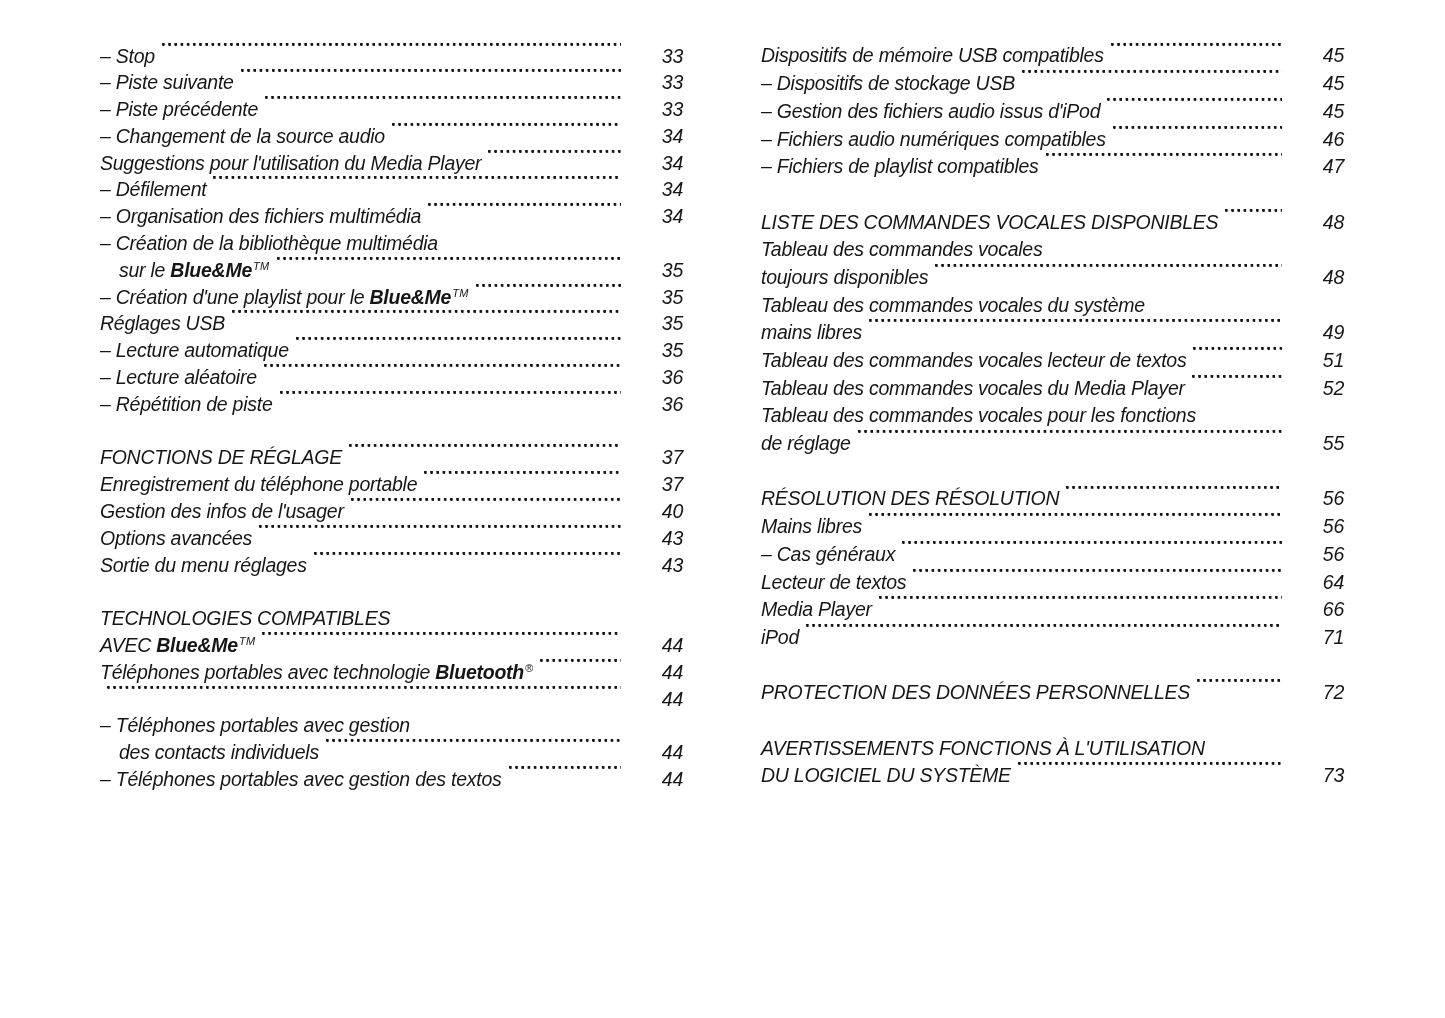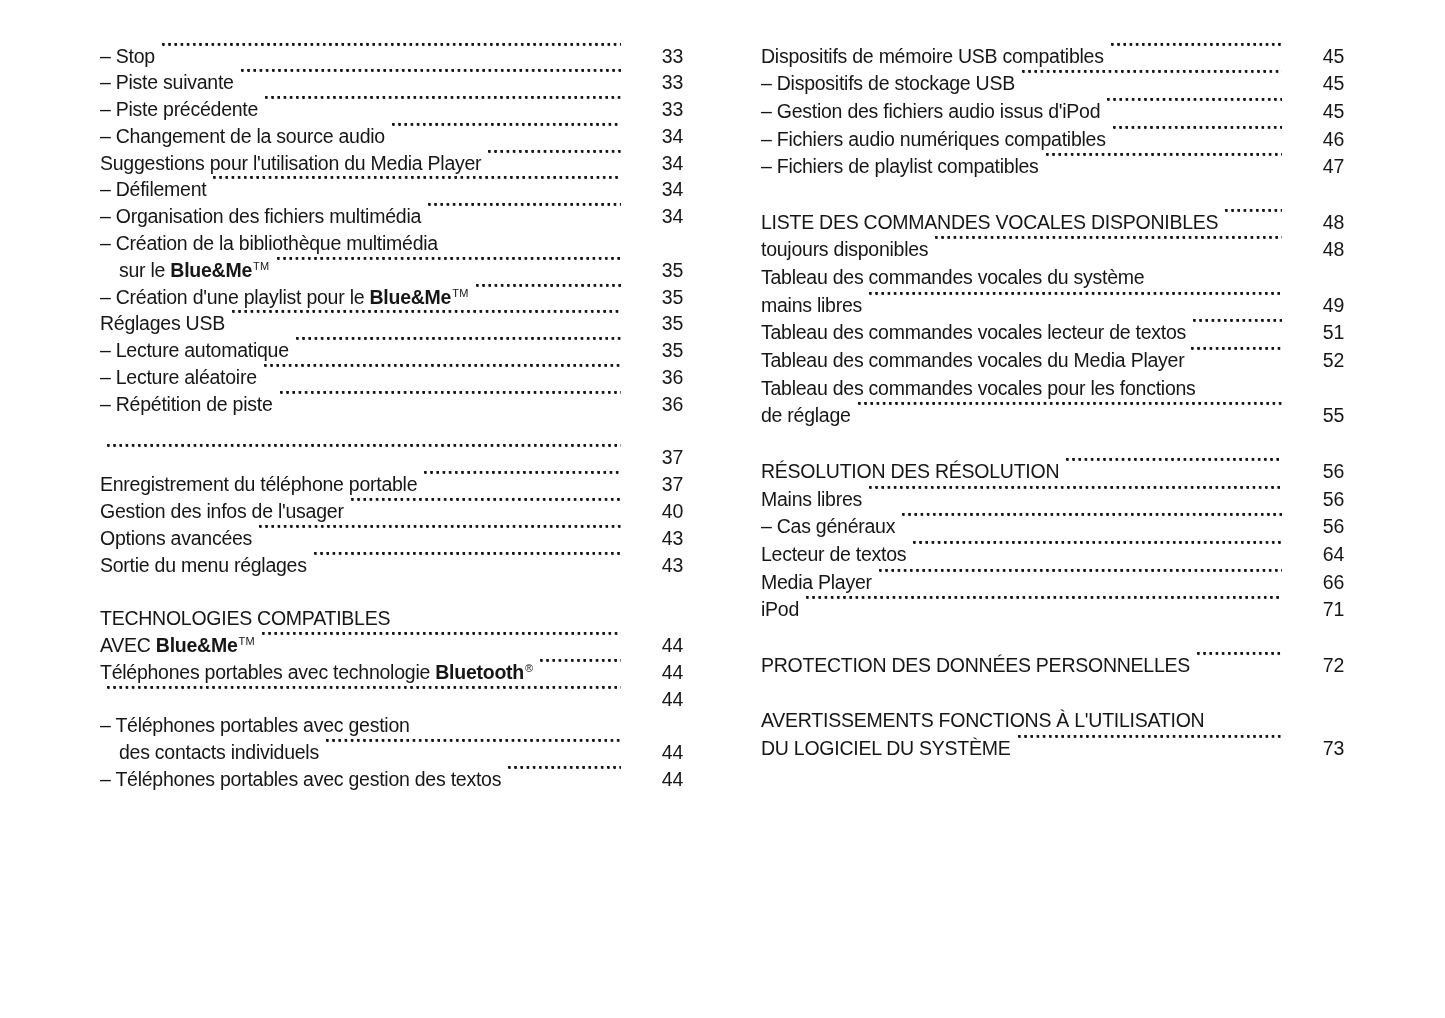--- a/index.html
+++ b/index.html
@@ -27,24 +27,25 @@
 
   .toc-col { flex: none; width: 583px; }
   .toc-col.left  { --rh: 26.8px; }
   .toc-col.right { --rh: 27.7px; }
 
   .toc-group { margin-top: var(--rh); }
   .toc-group:first-child { margin-top: 0; }
 
   .row {
     display: flex;
-    align-items: flex-start;
+    align-items: flex-end;
     height: var(--rh);
     line-height: var(--rh);
     white-space: nowrap;
+    font-style: italic;
   }
   .row.indent { padding-left: 19px; }
 
   .label { flex: 0 1 auto; }
   .label .b   { font-weight: 700; }
   .label .sup {
     font-size: 11px;
     vertical-align: 7px;
     letter-spacing: 0.3px;
     margin-left: 1px;
@@ -141,20 +142,21 @@
             <span class="pg">36</span>
           </div>
           <div class="row">
             <span class="label"><span>– Répétition de piste</span></span>
             <span class="leader"></span>
             <span class="pg">36</span>
           </div>
         </div>
         <div class="toc-group">
           <div class="row">
+            <span class="label"><span>FONCTIONS DE RÉGLAGE</span></span>
             <span class="leader"></span>
             <span class="pg">37</span>
           </div>
           <div class="row">
             <span class="label"><span>Enregistrement du téléphone portable</span></span>
             <span class="leader"></span>
             <span class="pg">37</span>
           </div>
           <div class="row">
             <span class="label"><span>Gestion des infos de l'usager</span></span>
@@ -231,20 +233,23 @@
             <span class="label"><span>– Fichiers de playlist compatibles</span></span>
             <span class="leader"></span>
             <span class="pg">47</span>
           </div>
         </div>
         <div class="toc-group">
           <div class="row">
             <span class="label"><span>LISTE DES COMMANDES VOCALES DISPONIBLES</span></span>
             <span class="leader"></span>
             <span class="pg">48</span>
+          </div>
+          <div class="row">
+            <span class="label"><span>Tableau des commandes vocales</span></span>
           </div>
           <div class="row">
             <span class="label"><span>toujours disponibles</span></span>
             <span class="leader"></span>
             <span class="pg">48</span>
           </div>
           <div class="row">
             <span class="label"><span>Tableau des commandes vocales du système</span></span>
           </div>
           <div class="row">

